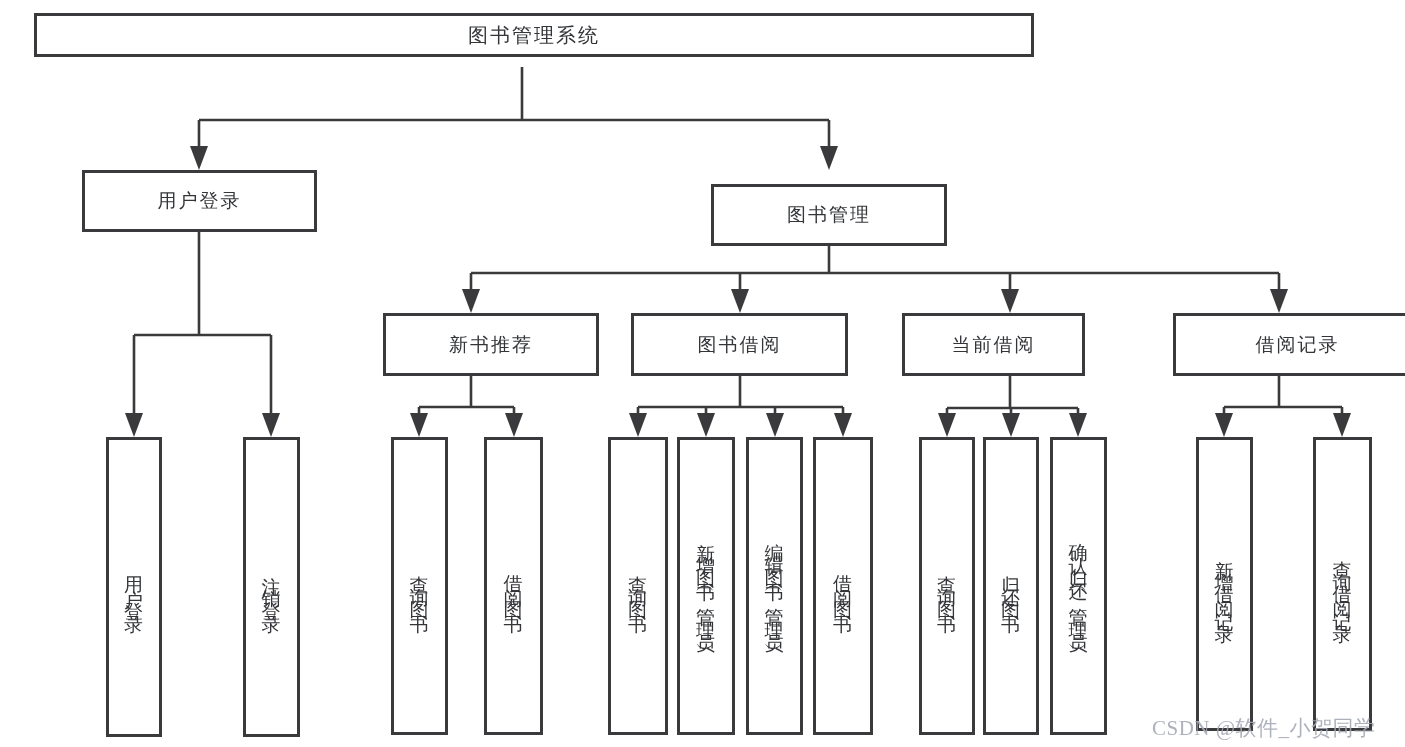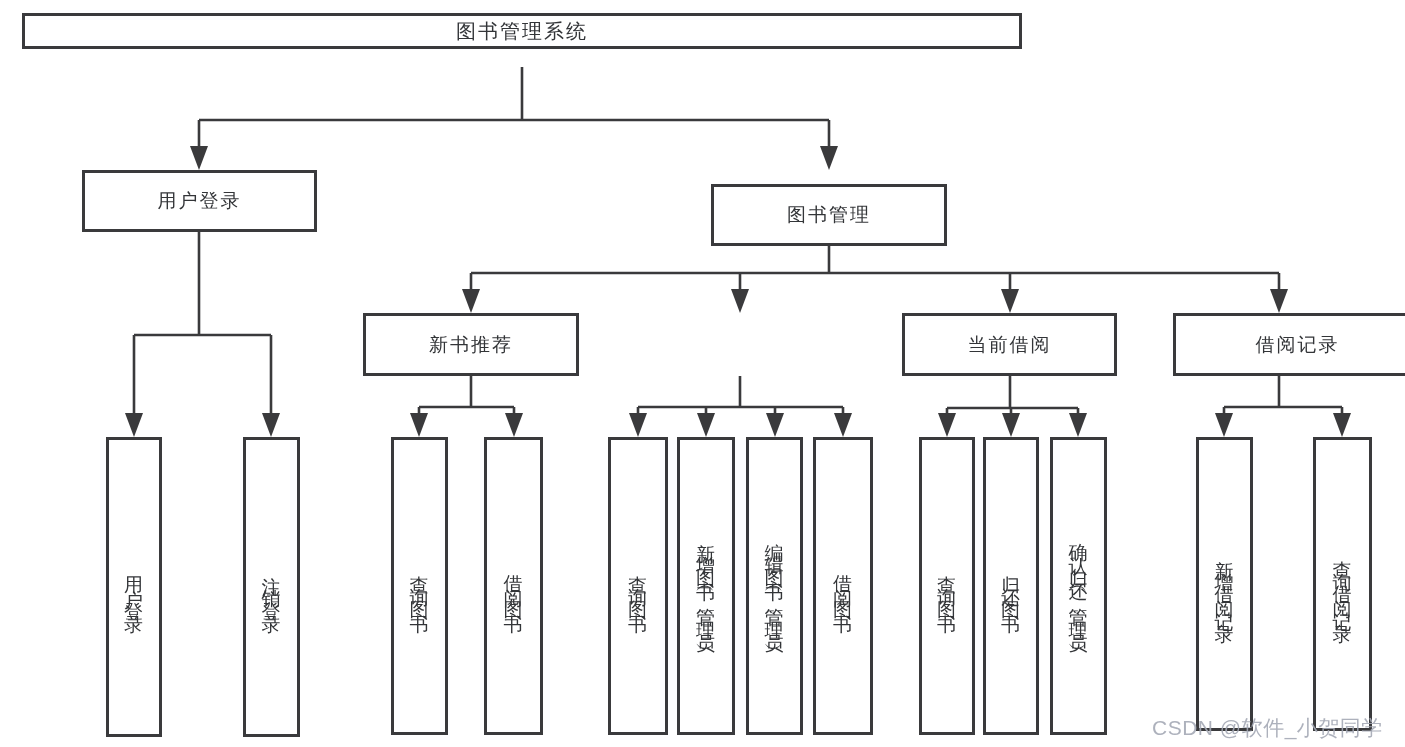--- a/index.html
+++ b/index.html
@@ -14,21 +14,21 @@
     z-index:2;
   }
   .hlabel{font-size:19px;letter-spacing:2px;color:#333538;white-space:nowrap;}
   .root .hlabel{font-size:20px;}
   .vtext{
     writing-mode:vertical-rl;text-orientation:mixed;
     font-size:19px;letter-spacing:13px;line-height:1;color:#333538;white-space:nowrap;
   }
   .watermark{
     position:absolute;left:1152px;top:714px;width:250px;z-index:5;
-    font-size:21px;color:rgba(164,169,181,0.9);white-space:nowrap;letter-spacing:0.5px;
+    font-size:21px;color:rgba(164,169,181,0.9);white-space:nowrap;letter-spacing:0.5px;font-family:Liberation Serif, serif;
   }
 </style>
 </head>
 <body>
 
 <div class="stage">
 
   <svg class="lines" viewBox="0 0 1405 747" xmlns="http://www.w3.org/2000/svg">
     <path d="M522 67V120 M199 120H829 M199 120V150 M829 120V150
              M199 232V335 M134 335H271 M134 335V417 M271 335V417
@@ -53,35 +53,38 @@
       <polygon points="766,413 784,413 775,437"></polygon>
       <polygon points="834,413 852,413 843,437"></polygon>
       <polygon points="938,413 956,413 947,437"></polygon>
       <polygon points="1002,413 1020,413 1011,437"></polygon>
       <polygon points="1069,413 1087,413 1078,437"></polygon>
       <polygon points="1215,413 1233,413 1224,437"></polygon>
       <polygon points="1333,413 1351,413 1342,437"></polygon>
     </g>
   </svg>
 
-  <div class="box root" style="left:22px;top:13px;width:1000px;height:36px">
+  <div class="box root" style="left:34px;top:13px;width:1000px;height:44px">
     <span class="hlabel">图书管理系统</span>
   </div>
 
   <div class="box" style="left:82px;top:170px;width:235px;height:62px">
     <span class="hlabel">用户登录</span>
   </div>
   <div class="box" style="left:711px;top:184px;width:236px;height:62px">
     <span class="hlabel">图书管理</span>
   </div>
 
-  <div class="box" style="left:363px;top:313px;width:216px;height:63px">
+  <div class="box" style="left:383px;top:313px;width:216px;height:63px">
     <span class="hlabel">新书推荐</span>
   </div>
-  <div class="box" style="left:902px;top:313px;width:215px;height:63px">
+  <div class="box" style="left:631px;top:313px;width:217px;height:63px">
+    <span class="hlabel">图书借阅</span>
+  </div>
+  <div class="box" style="left:902px;top:313px;width:183px;height:63px">
     <span class="hlabel">当前借阅</span>
   </div>
   <div class="box" style="left:1173px;top:313px;width:249px;height:63px">
     <span class="hlabel">借阅记录</span>
   </div>
 
   <div class="box" style="left:106px;top:437px;width:56px;height:300px">
     <span class="vtext">用户登录</span>
   </div>
   <div class="box" style="left:243px;top:437px;width:57px;height:300px">

